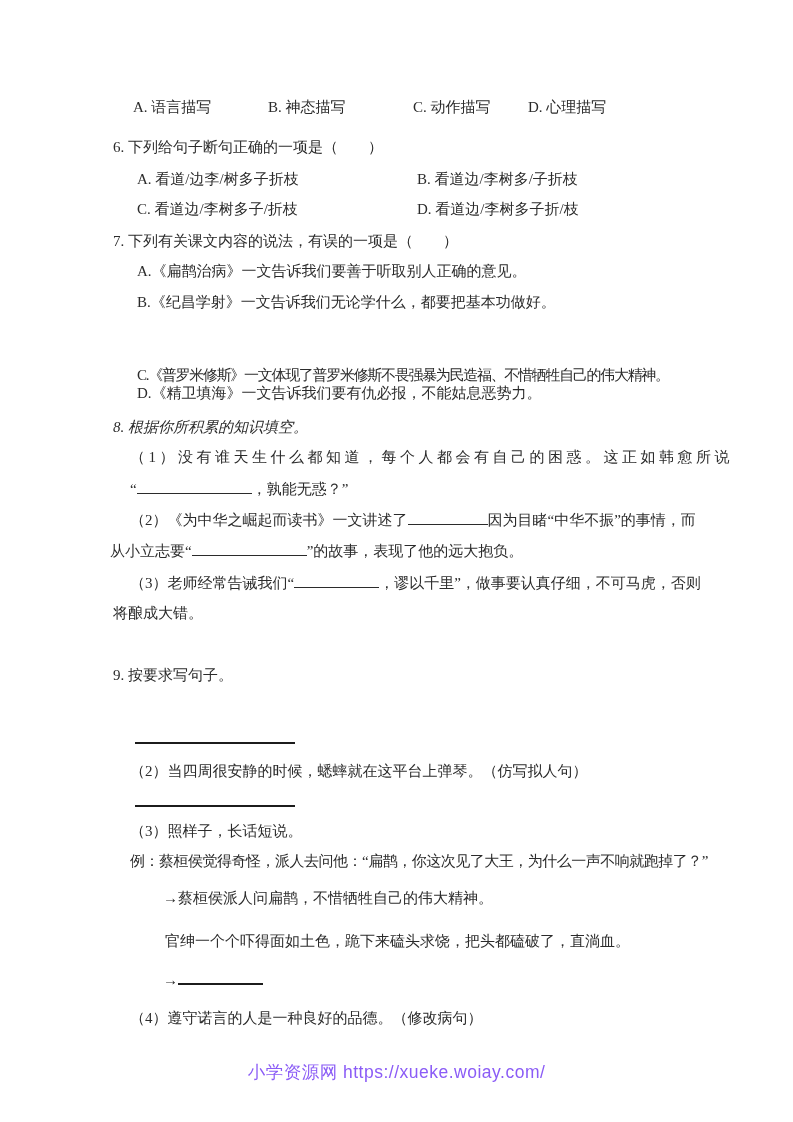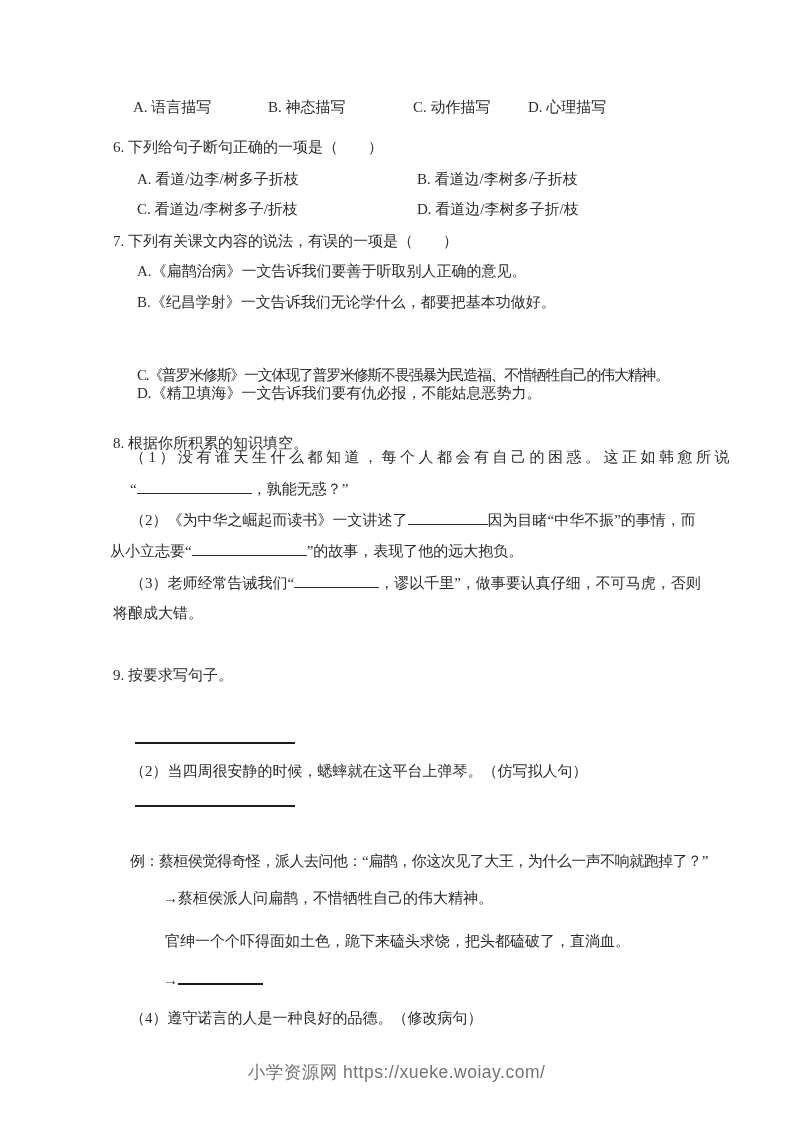--- a/index.html
+++ b/index.html
@@ -42,21 +42,21 @@
   .tight    { letter-spacing: -1.3px; }
   .tight2   { letter-spacing: -0.5px; }
   #footer {
     position: absolute;
     left: 0;
     top: 1060px;
     width: 793px;
     text-align: center;
     font-family: "Liberation Sans", "DejaVu Sans", sans-serif;
     font-size: 17.5px;
-    color: #737373;
+    color: #8b5cf6;
     letter-spacing: 0.5px;
   }
 </style>
 </head>
 <body>
 
 <div id="page">
 
   <div class="line" style="left:133px; top:96px;">A. 语言描写</div>
   <div class="line" style="left:268px; top:96px;">B. 神态描写</div>
@@ -68,21 +68,21 @@
   <div class="line" style="left:417px; top:168px;">B. 看道边/李树多/子折枝</div>
   <div class="line" style="left:137px; top:198px;">C. 看道边/李树多子/折枝</div>
   <div class="line" style="left:417px; top:198px;">D. 看道边/李树多子折/枝</div>
 
   <div class="line" style="left:113px; top:230px;">7. 下列有关课文内容的说法，有误的一项是（　　）</div>
   <div class="line" style="left:137px; top:260px;">A.《扁鹊治病》一文告诉我们要善于听取别人正确的意见。</div>
   <div class="line" style="left:137px; top:291px;">B.《纪昌学射》一文告诉我们无论学什么，都要把基本功做好。</div>
   <div class="line tight" style="left:137px; top:324px;margin-top:40px;">C.《普罗米修斯》一文体现了普罗米修斯不畏强暴为民造福、不惜牺牲自己的伟大精神。</div>
   <div class="line" style="left:137px; top:382px;">D.《精卫填海》一文告诉我们要有仇必报，不能姑息恶势力。</div>
 
-  <div class="line" style="left:113px; top:432px;">8. 根据你所积累的知识填空。</div>
+  <div class="line" style="left:113px; top:416px;font-style:italic;">8. 根据你所积累的知识填空。</div>
 
   <div class="line justify1" style="left:130px; top:446px;">（1）没有谁天生什么都知道，每个人都会有自己的困惑。这正如韩愈所说</div>
   <div class="line" style="left:130px; top:478px;">
     <span>“</span><span class="blank w115"></span><span>，孰能无惑？”</span>
   </div>
 
   <div class="line" style="left:130px; top:509px;">
     <span>（2）《为中华之崛起而读书》一文讲述了</span><span class="blank w80"></span><span>因为目睹“中华不振”的事情，而</span>
   </div>
   <div class="line" style="left:110px; top:540px;">
@@ -95,20 +95,21 @@
   <div class="line" style="left:113px; top:602px;">将酿成大错。</div>
 
 
   <div class="line" style="left:113px; top:664px;">9. 按要求写句子。</div>
 
   <div class="ansline" style="left:135px; top:742px; width:160px;"></div>
 
   <div class="line" style="left:130px; top:760px;">（2）当四周很安静的时候，蟋蟀就在这平台上弹琴。（仿写拟人句）</div>
   <div class="ansline" style="left:135px; top:805px; width:160px;"></div>
 
+  <div class="line" style="left:130px; top:820px;">（3）照样子，长话短说。</div>
   <div class="line tight2" style="left:130px; top:850px;">例：蔡桓侯觉得奇怪，派人去问他：“扁鹊，你这次见了大王，为什么一声不响就跑掉了？”</div>
   <div class="line" style="left:163px; top:887px;">→蔡桓侯派人问扁鹊，不惜牺牲自己的伟大精神。</div>
   <div class="line" style="left:165px; top:930px;">官绅一个个吓得面如土色，跪下来磕头求饶，把头都磕破了，直淌血。</div>
   <div class="line" style="left:163px; top:968px;">
     <span>→</span><span class="blank w85" style="border-bottom-width:2px; border-bottom-color:#1c1c1c;"></span>
   </div>
 
   <div class="line" style="left:130px; top:1007px;">（4）遵守诺言的人是一种良好的品德。（修改病句）</div>
 
   <div id="footer">小学资源网 https://xueke.woiay.com/</div>

